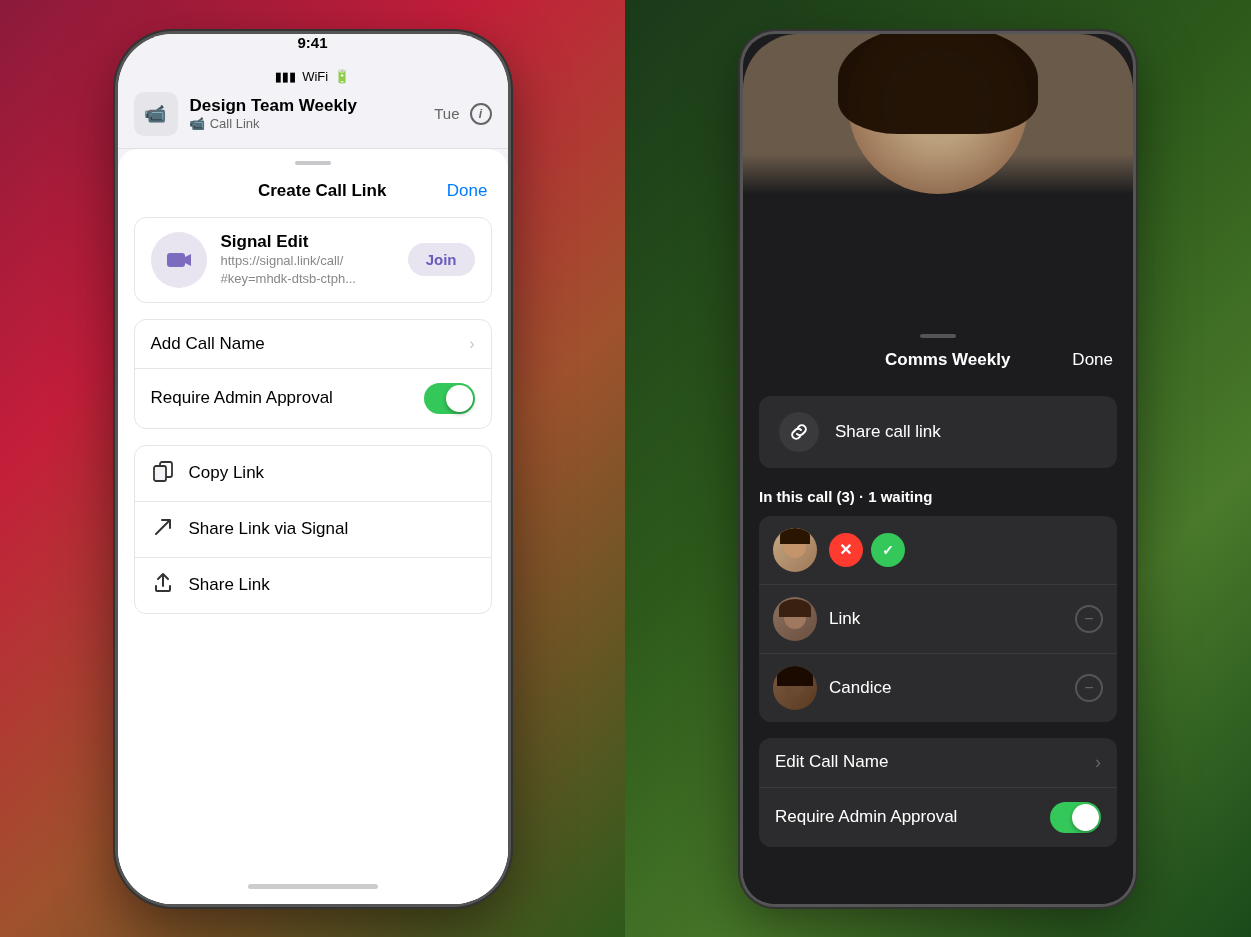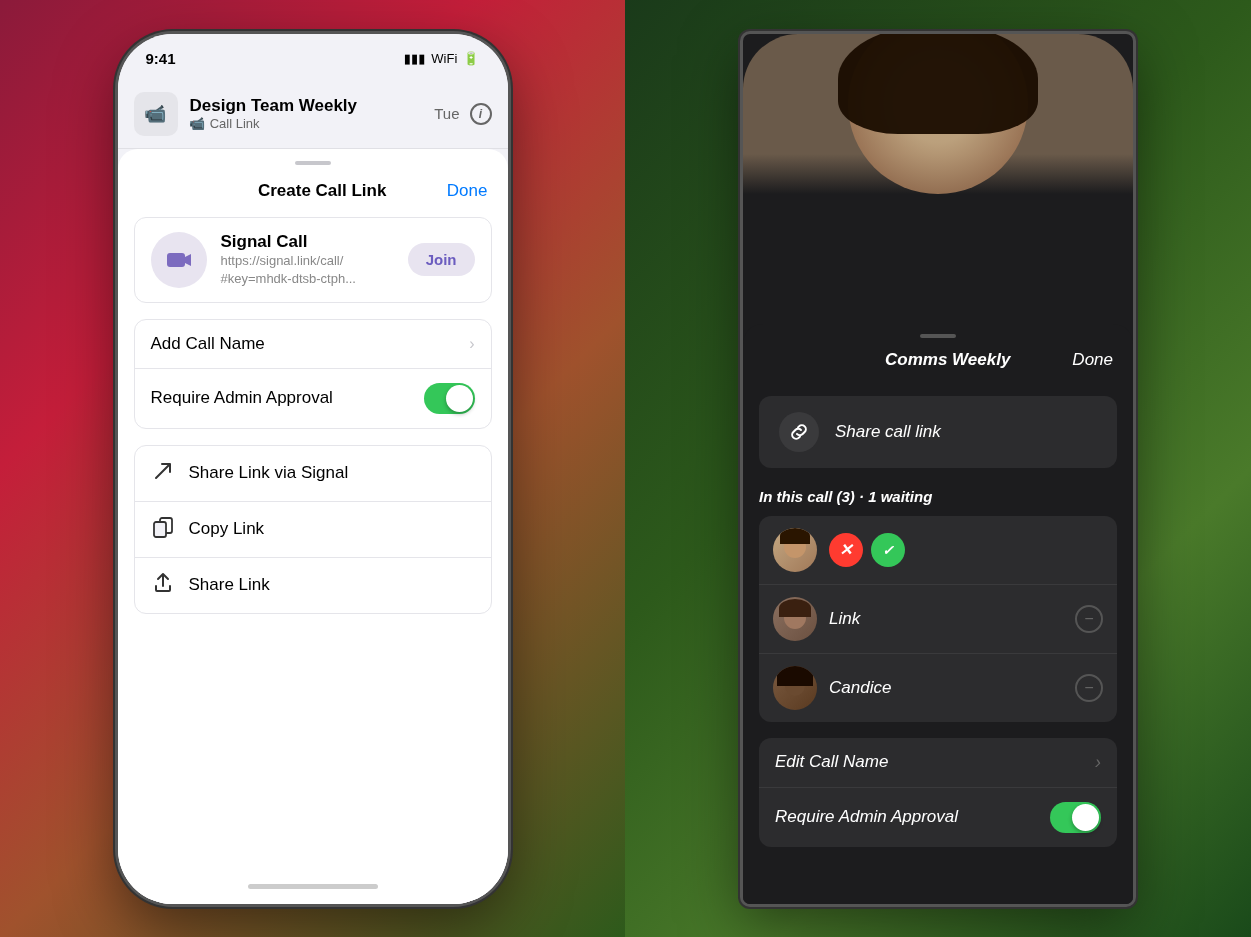--- a/index.html
+++ b/index.html
@@ -37,20 +37,21 @@
 
     
     .status-bar-left {
       background: #f2f2f7;
       height: 50px;
       display: flex;
       align-items: center;
       justify-content: space-between;
       padding: 0 28px;
       flex-shrink: 0;
+      flex-direction: column;
     }
 
     .status-time {
       font-size: 15px;
       font-weight: 600;
       color: #000;
     }
 
     .status-icons {
       display: flex;
@@ -338,27 +339,26 @@
       background: linear-gradient(135deg, #1a3a1a 0%, #2d5a1b 40%, #4a7a2a 70%, #1a4a1a 100%);
       display: flex;
       align-items: center;
       justify-content: center;
     }
 
     .phone-frame-right {
       width: 390px;
       height: 870px;
       background: #1c1c1e;
-      border-radius: 7px;
+      border-radius: 32px;
       position: relative;
       box-shadow: 0 0 0 3px #555, 0 0 0 5px #333, 0 20px 60px rgba(0,0,0,0.5);
       overflow: hidden;
       display: flex;
       flex-direction: column;
-      font-style: italic;
     }
 
     
     .dark-sheet {
       position: relative;
       flex: 1;
       background: #1c1c1e;
       margin-top: 130px;
       border-radius: 20px 20px 0 0;
       display: flex;
@@ -616,60 +616,60 @@
         </div>
 
         <div class="call-link-card">
           <div class="call-icon-circle">
             <svg width="28" height="28" viewBox="0 0 28 28" fill="none">
               <rect x="2" y="7" width="18" height="14" rx="3" fill="#7c6bbf"></rect>
               <polygon points="20,11 26,8 26,20 20,17" fill="#7c6bbf"></polygon>
             </svg>
           </div>
           <div class="call-info">
-            <div class="call-name">Signal Call</div>
+            <div class="call-name">Signal Edit</div>
             <div class="call-url">https://signal.link/call/<br>#key=mhdk-dtsb-ctph...</div>
           </div>
           <button class="join-btn">Join</button>
         </div>
 
         <div class="settings-card">
           <div class="settings-row">
             <span class="settings-label">Add Call Name</span>
             <span class="chevron">›</span>
           </div>
           <div class="settings-row">
             <span class="settings-label">Require Admin Approval</span>
             <div class="toggle">
               <div class="toggle-knob"></div>
             </div>
           </div>
         </div>
 
         <div class="share-card">
-          <div class="share-row">
-            <span class="share-icon">
-              <svg width="22" height="22" viewBox="0 0 22 22" fill="none">
-                <path d="M4 18 L18 4 M10 4 L18 4 L18 12" stroke="#333" stroke-width="2" stroke-linecap="round" stroke-linejoin="round"></path>
-              </svg>
-            </span>
-            <span class="share-label">Share Link via Signal</span>
-          </div>
           <div class="share-row">
             <span class="share-icon">
               <svg width="22" height="22" viewBox="0 0 22 22" fill="none">
                 <rect x="8" y="2" width="12" height="15" rx="2" stroke="#333" stroke-width="1.8"></rect>
                 <rect x="2" y="6" width="12" height="15" rx="2" fill="#f2f2f7" stroke="#333" stroke-width="1.8"></rect>
               </svg>
             </span>
             <span class="share-label">Copy Link</span>
           </div>
           <div class="share-row">
             <span class="share-icon">
               <svg width="22" height="22" viewBox="0 0 22 22" fill="none">
+                <path d="M4 18 L18 4 M10 4 L18 4 L18 12" stroke="#333" stroke-width="2" stroke-linecap="round" stroke-linejoin="round"></path>
+              </svg>
+            </span>
+            <span class="share-label">Share Link via Signal</span>
+          </div>
+          <div class="share-row">
+            <span class="share-icon">
+              <svg width="22" height="22" viewBox="0 0 22 22" fill="none">
                 <path d="M11 2 L11 14 M6 7 L11 2 L16 7" stroke="#333" stroke-width="2" stroke-linecap="round" stroke-linejoin="round"></path>
                 <path d="M4 14 L4 18 A1 1 0 0 0 5 19 L17 19 A1 1 0 0 0 18 18 L18 14" stroke="#333" stroke-width="2" stroke-linecap="round"></path>
               </svg>
             </span>
             <span class="share-label">Share Link</span>
           </div>
         </div>
 
         <div style="flex:1"></div>
 

